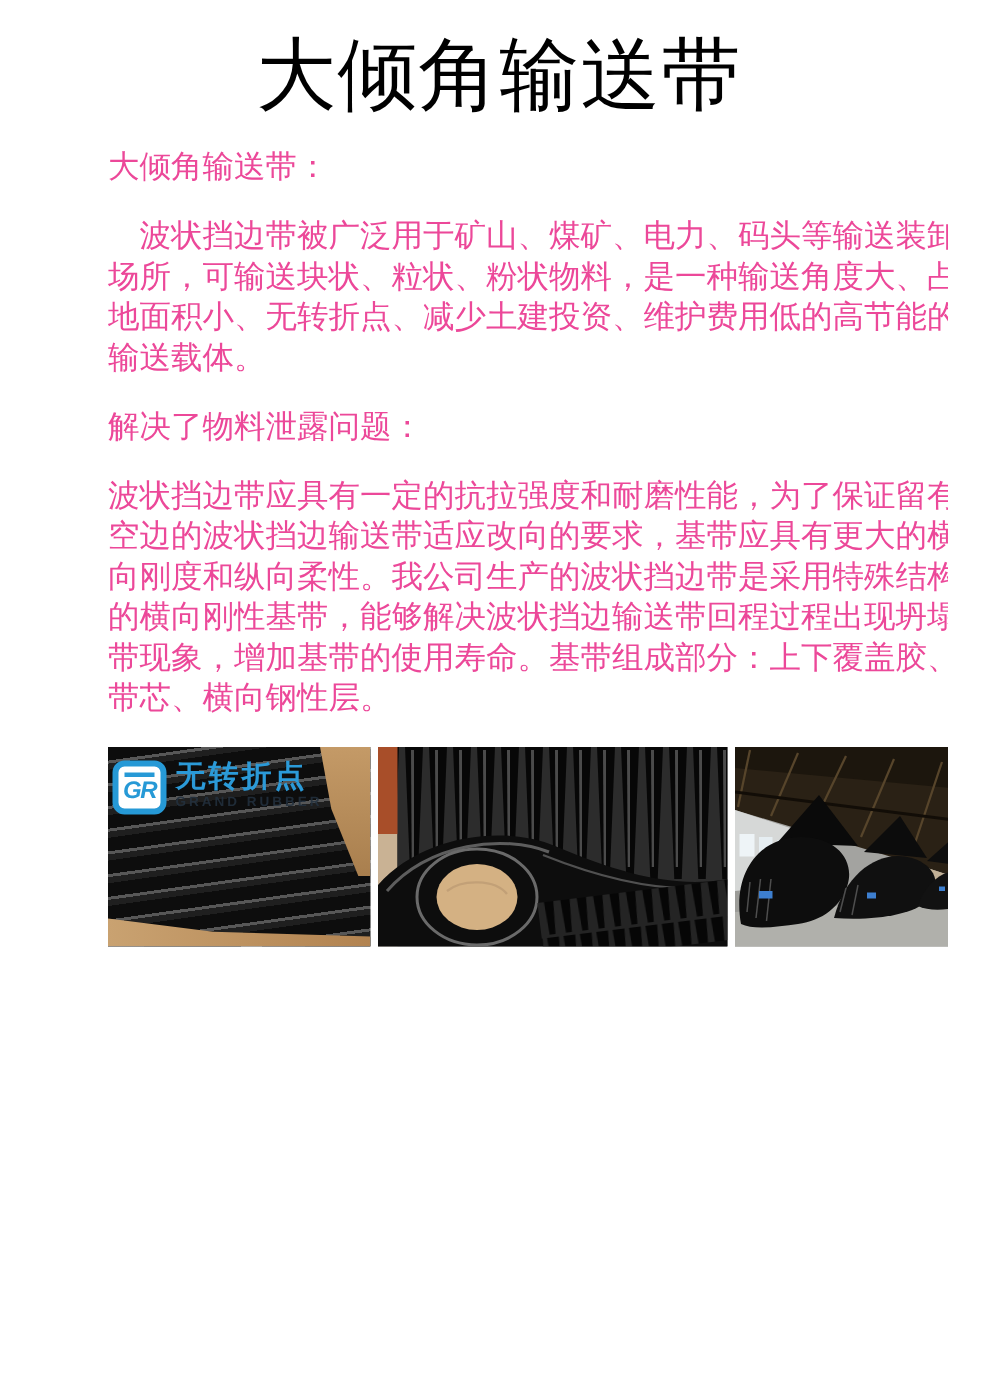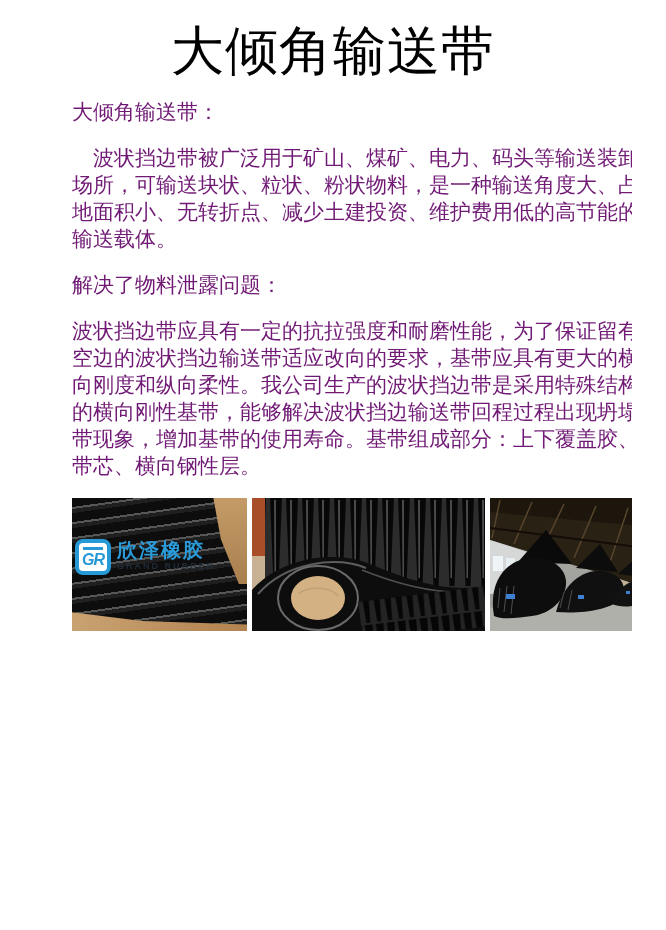--- a/index.html
+++ b/index.html
@@ -19,21 +19,21 @@
     font-weight: 500;
     color: #000000;
     text-align: center;
     letter-spacing: 1px;
   }
   .content {
     margin: 12px 38px;
     width: 585px;
     font-size: 21px;
     line-height: 27px;
-    color: #701a75;
+    color: #ec4899;
     word-break: break-all;
   }
   .content p { margin: 0 0 19px 0; }
   .content p.indent { text-indent: 1em; }
 
   
   .photo-row {
     display: flex;
     gap: 5px;
     margin: 0 38px;
@@ -52,21 +52,21 @@
     position:absolute; top:0; right:0; width:58px; height:86px;
     background: linear-gradient(180deg,#c49a67,#a97f4e);
     clip-path: polygon(42% 0, 100% 0, 100% 100%, 86% 100%, 55% 48%);
   }
   .photo-1 .strip-bottom {
     position:absolute; left:0; bottom:0; width:100%; height:22px;
     background: linear-gradient(90deg,#c9a271,#b28350);
     clip-path: polygon(0 15%, 40% 55%, 100% 70%, 100% 100%, 0 100%);
   }
   
-  .wm { position:absolute; top:9px; left:3px; display:flex; align-items:flex-start;margin-top:32px; }
+  .wm { position:absolute; top:9px; left:3px; display:flex; align-items:flex-start; }
   .wm-box {
     width:36px; height:36px; border:4px solid #2699d6; border-radius:8px;
     background:#ffffff; display:flex; flex-direction:column; align-items:center;
     justify-content:center; flex:none;
   }
   .wm-box .bar { width:20px; height:3px; background:#2699d6; margin-bottom:2px; }
   .wm-box .gr  { font-size:16px; font-weight:bold; font-style:italic; color:#2699d6; line-height:16px; letter-spacing:-1px;}
   .wm-text { margin-left:6px; }
   .wm-cn { font-size:20px; font-weight:bold; color:#2b9ad8; letter-spacing:2px; line-height:22px; }
   .wm-en { font-size:9px; font-weight:bold; color:#23313f; letter-spacing:2px; line-height:11px; opacity:.85;}
@@ -92,21 +92,21 @@
 
     <div class="photo photo-1" title="波状挡边橡胶板特写">
       <div class="corner-tr"></div>
       <div class="strip-bottom"></div>
       <div class="wm">
         <div class="wm-box">
           <div class="bar"></div>
           <div class="gr">GR</div>
         </div>
         <div class="wm-text">
-          <div class="wm-cn">欣泽橡胶</div>
+          <div class="wm-cn">无转折点</div>
           <div class="wm-en">GRAND RUBBER</div>
         </div>
       </div>
     </div>
 
     <div class="photo photo-2" title="波状挡边输送带环圈特写">
       <svg width="233" height="133" viewBox="0 0 233 133">
         <defs>
           <pattern id="fins" width="16" height="92" patternUnits="userSpaceOnUse">
             <rect width="16" height="92" fill="#2c2c2c"></rect>

